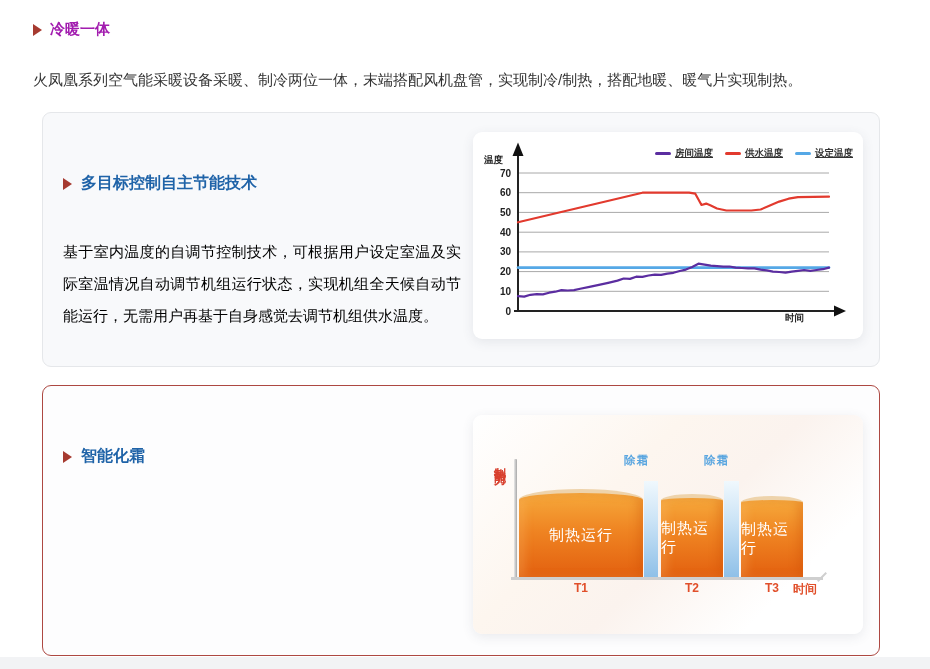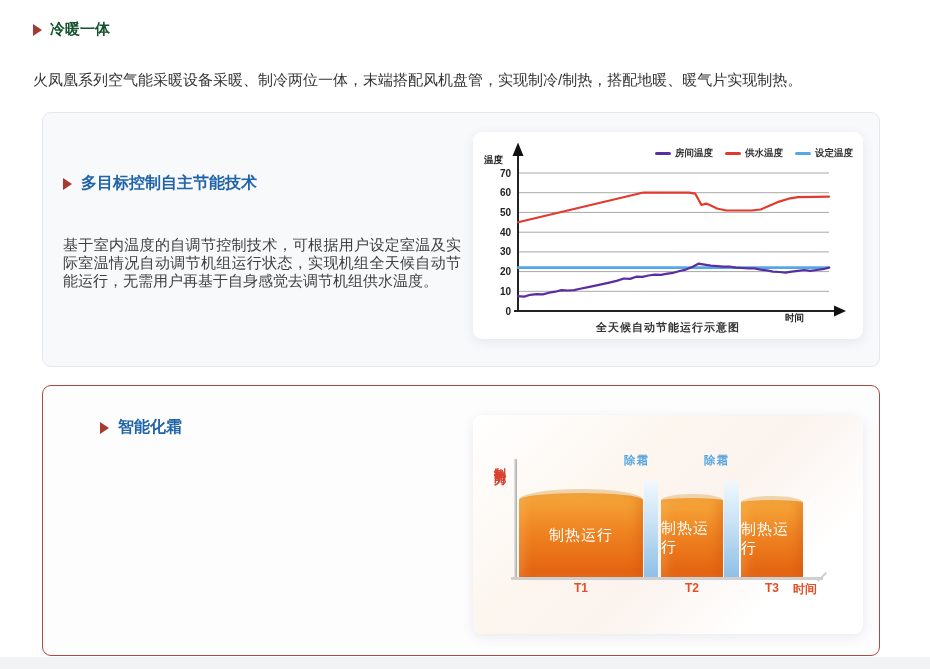--- a/index.html
+++ b/index.html
@@ -1,48 +1,48 @@
 <!DOCTYPE html>
 <html><head>
 <meta charset="utf-8">
 <style>
   html,body{margin:0;padding:0;background:#ffffff;font-family:"Liberation Sans","DejaVu Sans",sans-serif;}
   .page{position:relative;width:930px;height:669px;background:#ffffff;overflow:hidden;}
 
   
   .sec-head{position:absolute;left:33px;top:20px;display:flex;align-items:center;gap:8px;}
   .tri{width:0;height:0;border-top:6px solid transparent;border-bottom:6px solid transparent;border-left:9px solid #a63a30;flex:0 0 auto;}
-  .sec-title{font-size:15px;font-weight:bold;color:#14532d;}
+  .sec-title{font-size:15px;font-weight:bold;color:#a21caf;}
   .intro{position:absolute;left:33px;top:54px;width:880px;font-size:15px;color:#333;line-height:22px;}
 
   
   .card{position:absolute;left:42px;width:838px;border-radius:9px;box-sizing:border-box;}
   .card1{top:112px;height:255px;background:#f8f9fb;border:1px solid #e5e7ea;}
   .card2{top:385px;height:271px;background:#fdfdfe;border:1px solid #ad4842;}
   .card-title{position:absolute;left:20px;display:flex;align-items:center;gap:9px;}
   .card-title .t{font-size:16px;font-weight:bold;color:#1f63a8;}
   .card1 .card-title{top:60px;}
-  .card2 .card-title{top:31px;margin-left:37px;}
-  .card-body{position:absolute;left:20px;width:398px;font-size:15px;color:#404040;line-height:18px;text-align:justify;}
+  .card2 .card-title{top:60px;}
+  .card-body{position:absolute;left:20px;width:398px;font-size:15px;color:#000000;line-height:32px;text-align:justify;}
   .card1 .card-body{top:108px;}
   .card2 .card-body{top:90px;}
 
   
   .chart-card{position:absolute;left:430px;background:#fff;border-radius:9px;box-shadow:0 3px 12px rgba(60,70,90,.10);}
   .chart1{top:19px;width:390px;height:207px;}
   .chart2{top:29px;width:390px;height:219px;background:linear-gradient(135deg,#ffffff 0%,#fdf6ef 35%,#fbf3ee 55%,#ffffff 80%);overflow:hidden;}
 
   
   .lc-ylabel{position:absolute;left:11px;top:22px;font-size:9.5px;font-weight:bold;color:#222;}
   .lc-xlabel{position:absolute;left:312px;top:180px;font-size:9.5px;font-weight:bold;color:#222;}
   .lc-caption{position:absolute;left:0;top:188px;width:100%;text-align:center;font-size:11px;font-weight:bold;color:#333;letter-spacing:1px;}
   .legend{position:absolute;top:15px;right:10px;display:flex;gap:12px;align-items:center;}
   .legend .entry{display:flex;align-items:center;gap:4px;}
   .legend .dash{width:16px;height:3.5px;border-radius:2px;}
-  .legend .lbl{font-size:9.5px;font-weight:bold;color:#333;}
+  .legend .lbl{font-size:9.5px;font-weight:bold;color:#333;text-decoration:underline;}
 
   
   #bar-plot{position:absolute;inset:0;}
   .bc-ylabel{position:absolute;left:18px;top:42px;writing-mode:vertical-rl;font-size:12px;font-weight:bold;color:#d8402e;letter-spacing:2px;}
   .bc-yaxis{position:absolute;left:41px;top:44px;width:3px;height:120px;background:linear-gradient(to right,#e8e8e8,#a8a8a8);border-radius:1px;}
   .bc-base{position:absolute;left:38px;top:162px;width:312px;height:2.5px;background:#cfcfcf;}
   .bc-basetick{position:absolute;left:348px;top:156px;width:2px;height:12px;background:#cfcfcf;transform:rotate(45deg);}
   .hbar{position:absolute;background:linear-gradient(to bottom,#f6a93b 0%,#ef8422 45%,#e3600f 100%);border-top:4px solid #eed3ab;box-sizing:border-box;display:flex;align-items:center;justify-content:center;box-shadow:inset -6px 0 8px rgba(200,70,0,.25), inset 6px 0 8px rgba(255,200,120,.25);}
   .hbar span{color:#fff;font-size:15px;font-weight:normal;letter-spacing:1px;}
   .dcol{position:absolute;background:linear-gradient(to bottom,#f0f8fd 0%,#cce4f6 40%,#8fc0e8 100%);}
@@ -104,21 +104,20 @@
           </span>
           <span class="entry">
             <span class="dash" style="background: rgb(226, 58, 46);"></span>
             <span class="lbl">供水温度</span>
           </span>
           <span class="entry">
             <span class="dash" style="background: rgb(85, 168, 230);"></span>
             <span class="lbl">设定温度</span>
           </span>
         </div>
-      <div class="lc-caption">全天候自动节能运行示意图</div>
     </div>
   </section>
 
   <section class="card card2">
     <div class="card-title">
       <span class="tri"></span>
       <span class="t">智能化霜</span>
     </div>
 
     <div class="chart-card chart2">

